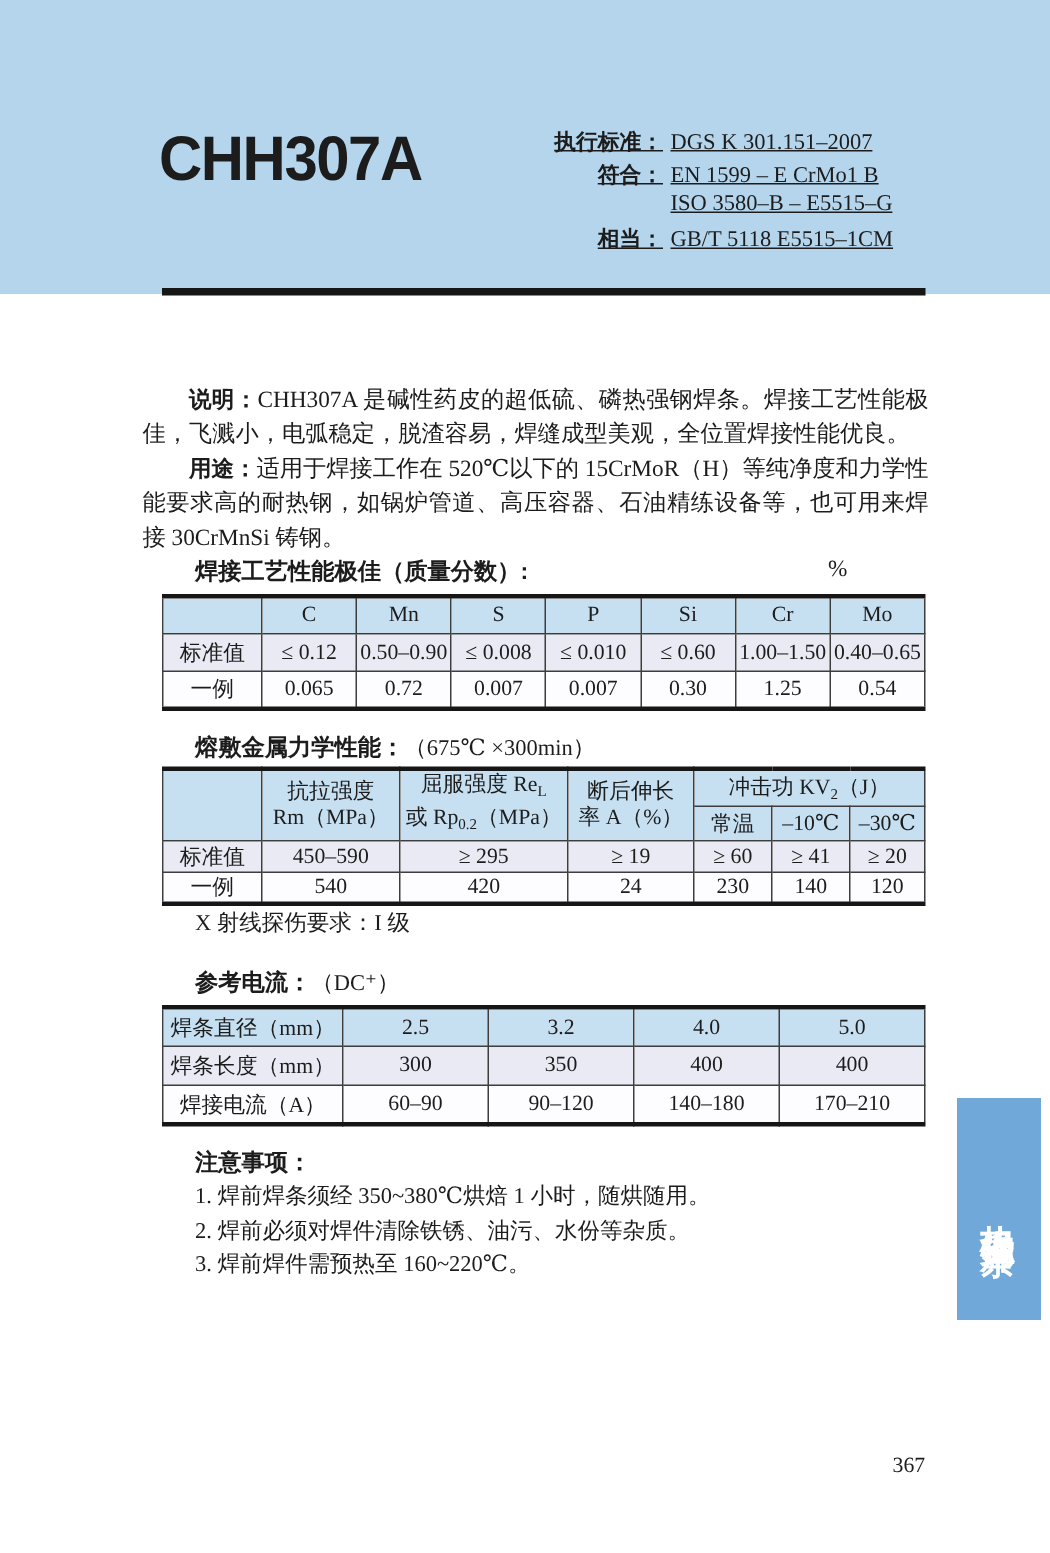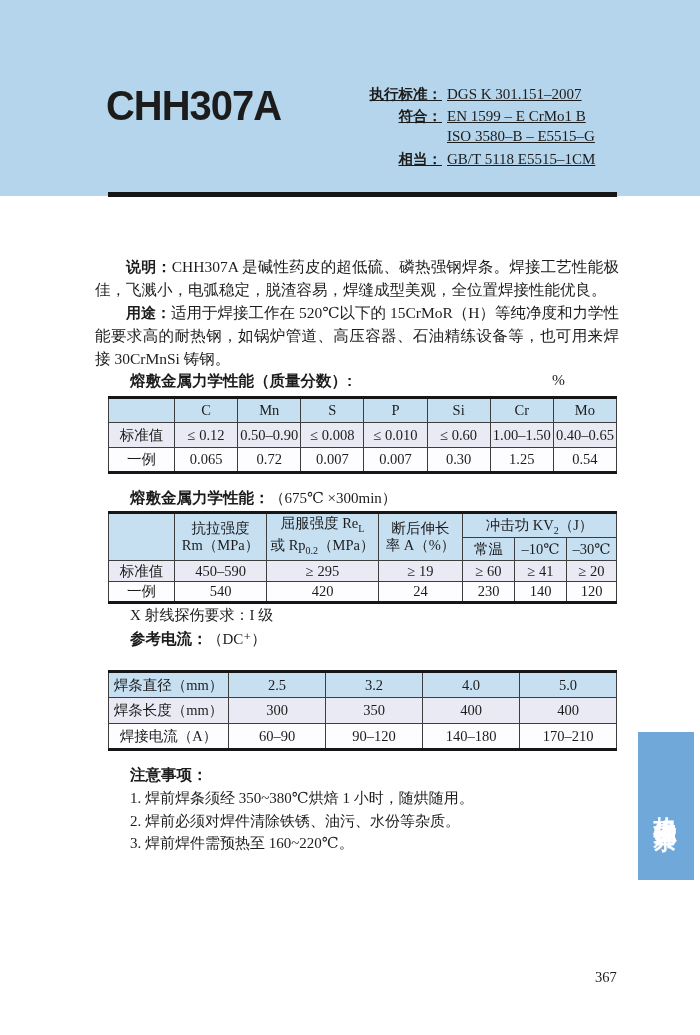--- a/index.html
+++ b/index.html
@@ -90,21 +90,21 @@
     <span class="std-label">相当：</span>
     <span class="std-value">GB/T 5118 E5515–1CM</span>
   </div>
 </div>
 
 <div class="body-text">
   <p class="para"><span class="lbl-bold">说明：</span><span>CHH307A 是碱性药皮的超低硫、磷热强钢焊条。焊接工艺性能极佳，飞溅小，电弧稳定，脱渣容易，焊缝成型美观，全位置焊接性能优良。</span></p>
   <p class="para"><span class="lbl-bold">用途：</span><span>适用于焊接工作在 520℃以下的 15CrMoR（H）等纯净度和力学性能要求高的耐热钢，如锅炉管道、高压容器、石油精练设备等，也可用来焊接 30CrMnSi 铸钢。</span></p>
 </div>
 
-<div class="sec-title" style="top:371px;">熔敷金属力学性能（质量分数）:</div>
+<div class="sec-title" style="top:371px;">焊接工艺性能极佳（质量分数）:</div>
 <div class="unit-pct">%</div>
 
 <table class="dtable" style="top:396px;">
   <colgroup>
       <col style="width:66px">
       <col>
       <col>
       <col>
       <col>
       <col>
@@ -199,21 +199,21 @@
     <td class="bg-wht">24</td>
     <td class="bg-wht">230</td>
     <td class="bg-wht">140</td>
     <td class="bg-wht">120</td>
   </tr>
 </tbody>
   </table>
 
 <div class="xray">X 射线探伤要求：I 级</div>
 
-<div class="sec-title" style="top:629px;">
+<div class="sec-title" style="top:645px;">
   <span>参考电流：</span><span class="sec-suffix">（DC⁺）</span>
 </div>
 
 <table class="dtable" style="top:670px;">
   <colgroup>
       <col style="width:120px">
       <col>
       <col>
       <col>
       <col>

